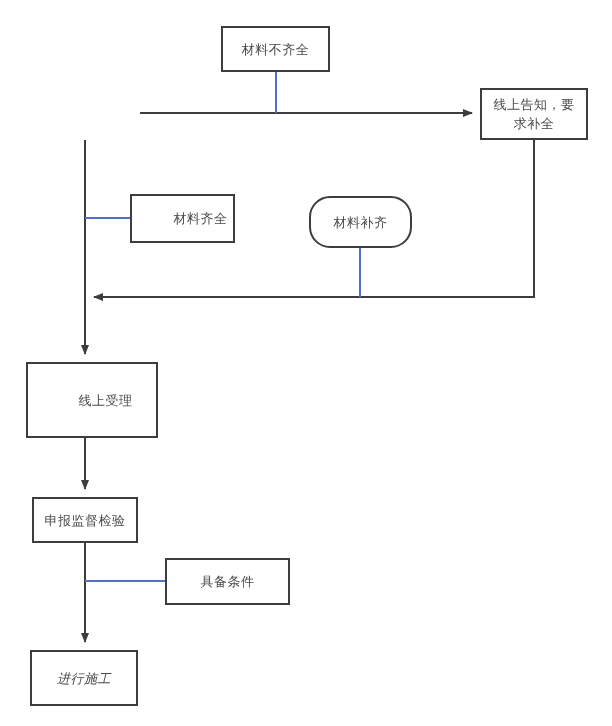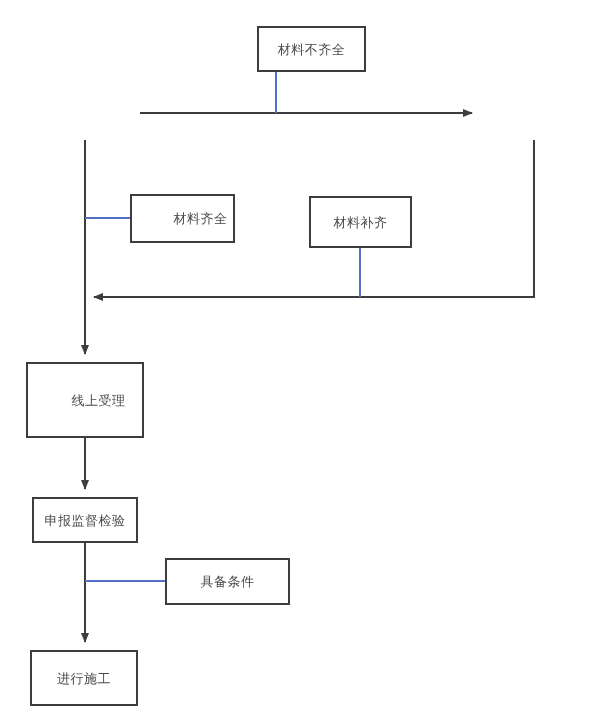--- a/index.html
+++ b/index.html
@@ -65,28 +65,30 @@
     <path d="M276,72 L276,113" stroke="#5470c6" stroke-width="2" fill="none"></path>
 
     <path d="M130,218 L85,218" stroke="#5470c6" stroke-width="2" fill="none"></path>
 
     <path d="M360,248 L360,297" stroke="#5470c6" stroke-width="2" fill="none"></path>
 
     <path d="M165,581 L85,581" stroke="#5470c6" stroke-width="2" fill="none"></path>
   </svg>
 
 
-  <div class="node" style="left:221px; top:26px; width:109px; height:46px;margin-left:36px;">材料不齐全</div>
+  <div class="node" style="left:221px; top:26px; width:109px; height:46px;">材料不齐全</div>
 
+  <div class="node" style="left:480px; top:88px; width:108px; height:52px;">线上告知，要
+求补全</div>
 
   <div class="node" style="left:130px; top:194px; width:105px; height:49px;padding-left:36px;">材料齐全</div>
 
-  <div class="node" style="left:309px; top:196px; width:103px; height:52px;">材料补齐</div>
+  <div class="node" style="left:309px; top:196px; width:103px; height:52px;border-radius:21px;">材料补齐</div>
 
-  <div class="node" style="left:26px; top:362px; width:118px; height:76px;padding-left:27px;">线上受理</div>
+  <div class="node" style="left:26px; top:362px; width:132px; height:76px;padding-left:27px;">线上受理</div>
 
   <div class="node" style="left:32px; top:497px; width:106px; height:46px;">申报监督检验</div>
 
   <div class="node" style="left:165px; top:558px; width:125px; height:47px;">具备条件</div>
 
-  <div class="node" style="left:30px; top:650px; width:108px; height:56px;">进行施工</div>
+  <div class="node" style="left:30px; top:650px; width:108px; height:56px;font-style:italic;">进行施工</div>
 
 </div>
 
 </body></html>

